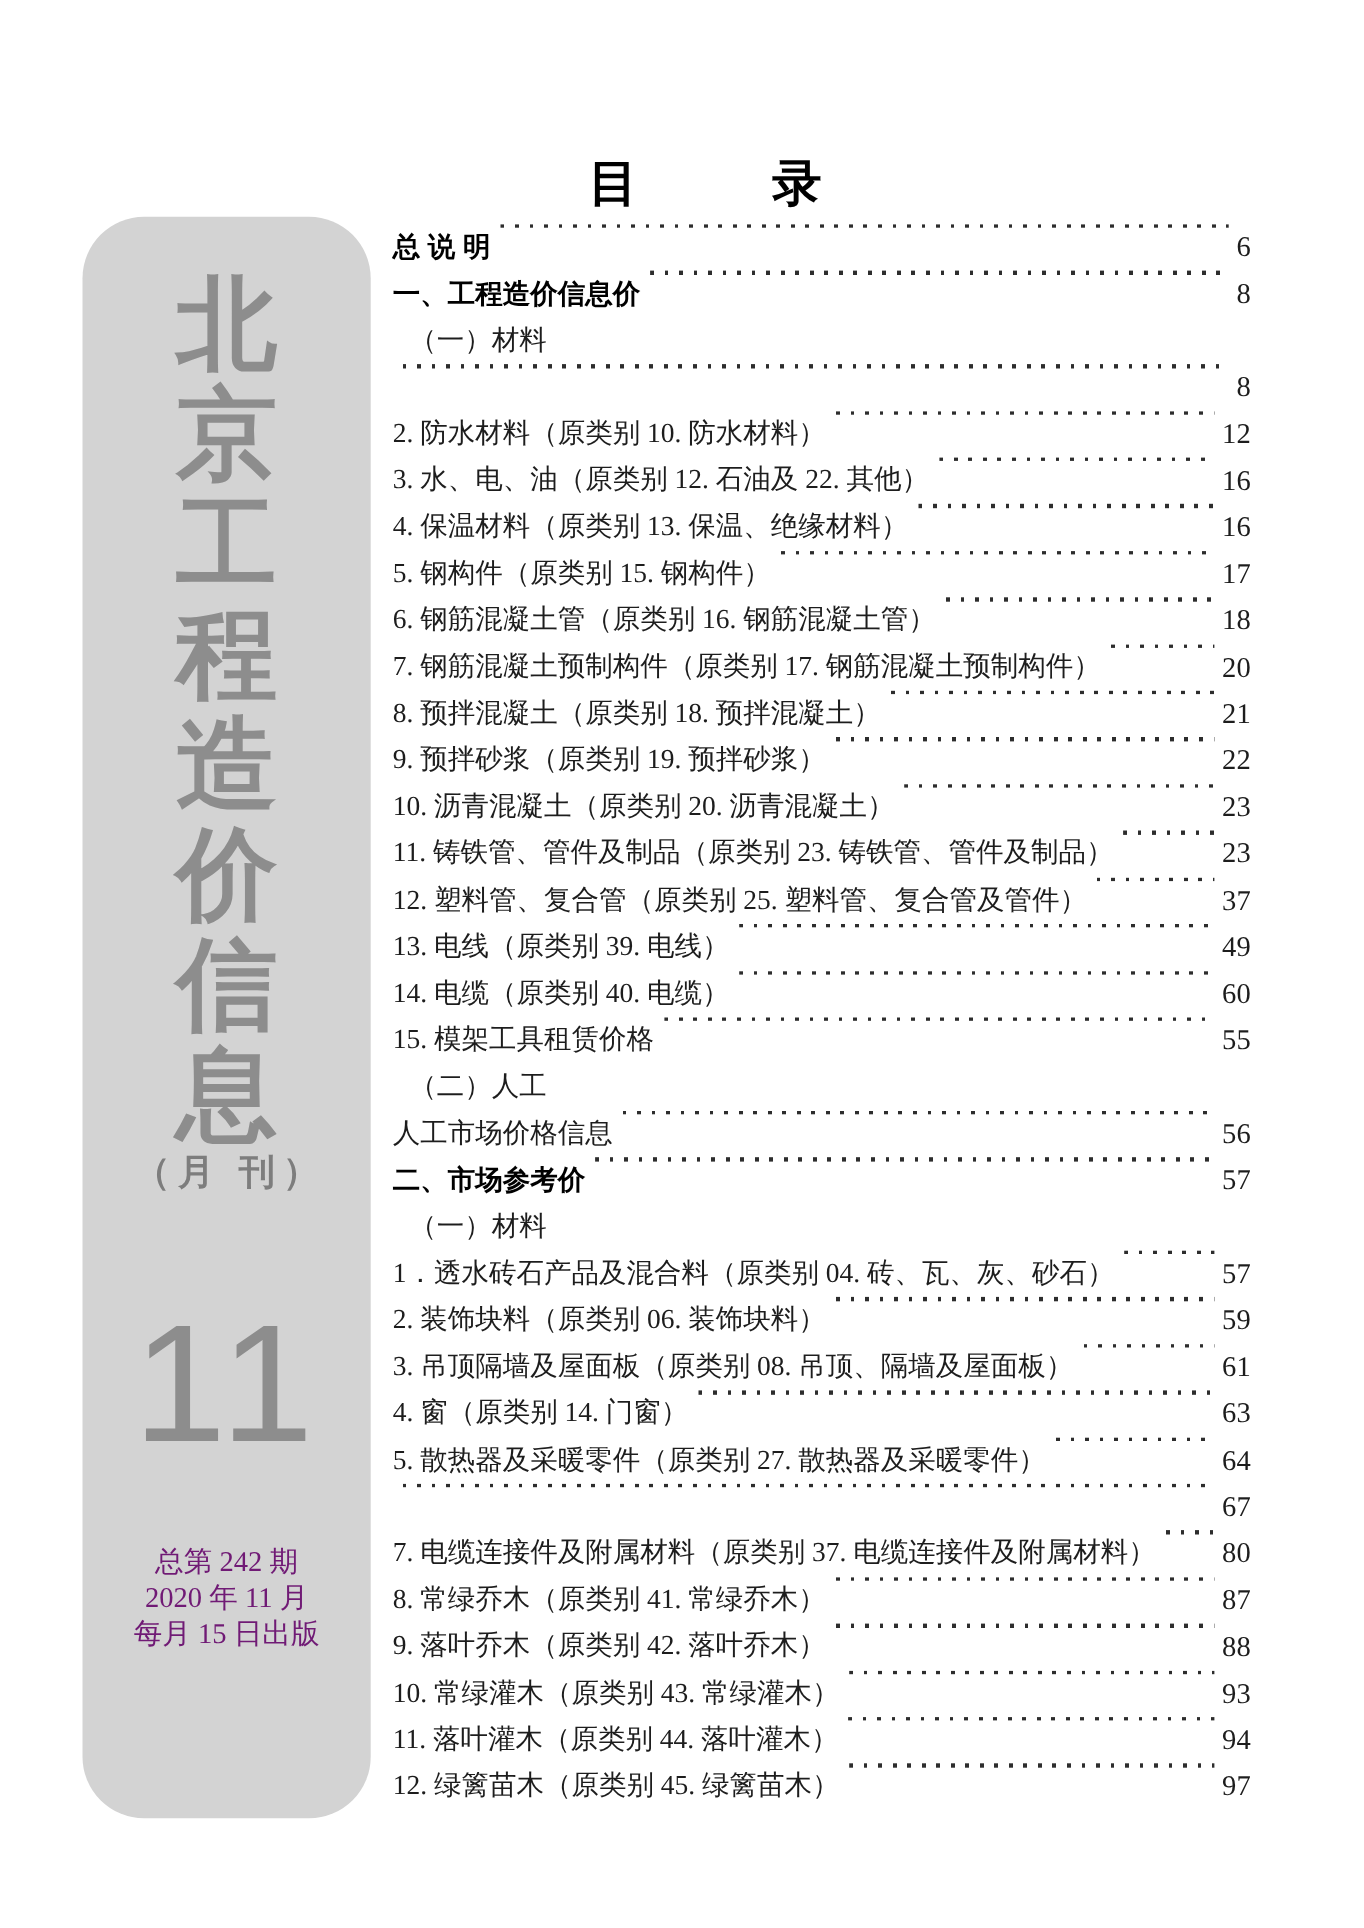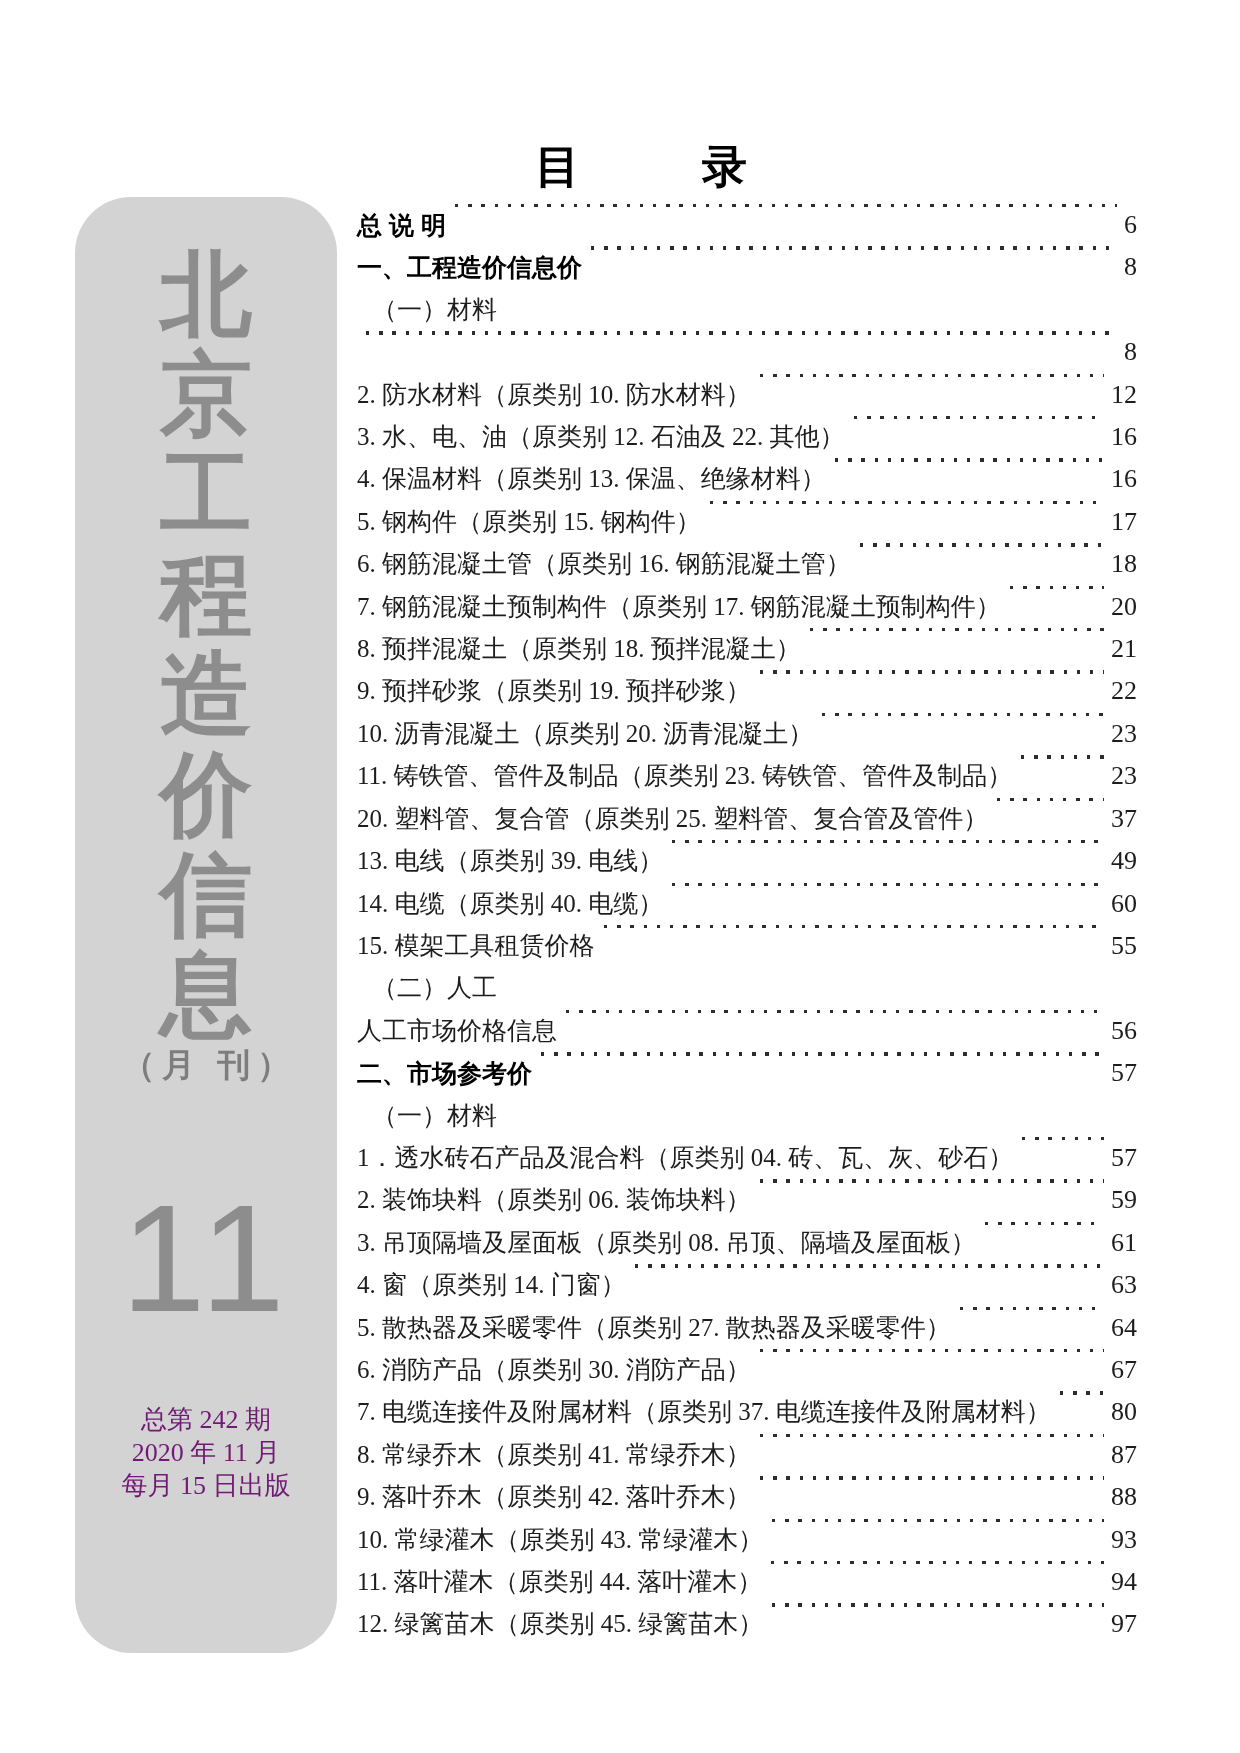--- a/index.html
+++ b/index.html
@@ -151,21 +151,21 @@
           <span class="toc-label">10. 沥青混凝土（原类别 20. 沥青混凝土）</span>
           <span class="dots"></span>
           <span class="page-num">23</span>
         </div>
         <div class="toc-row">
           <span class="toc-label">11. 铸铁管、管件及制品（原类别 23. 铸铁管、管件及制品）</span>
           <span class="dots"></span>
           <span class="page-num">23</span>
         </div>
         <div class="toc-row">
-          <span class="toc-label">20. 塑料管、复合管（原类别 25. 塑料管、复合管及管件）</span>
+          <span class="toc-label">12. 塑料管、复合管（原类别 25. 塑料管、复合管及管件）</span>
           <span class="dots"></span>
           <span class="page-num">37</span>
         </div>
         <div class="toc-row">
           <span class="toc-label">13. 电线（原类别 39. 电线）</span>
           <span class="dots"></span>
           <span class="page-num">49</span>
         </div>
         <div class="toc-row">
           <span class="toc-label">14. 电缆（原类别 40. 电缆）</span>
@@ -212,21 +212,20 @@
           <span class="toc-label">4. 窗（原类别 14. 门窗）</span>
           <span class="dots"></span>
           <span class="page-num">63</span>
         </div>
         <div class="toc-row">
           <span class="toc-label">5. 散热器及采暖零件（原类别 27. 散热器及采暖零件）</span>
           <span class="dots"></span>
           <span class="page-num">64</span>
         </div>
         <div class="toc-row">
-          <span class="toc-label">6. 消防产品（原类别 30. 消防产品）</span>
           <span class="dots"></span>
           <span class="page-num">67</span>
         </div>
         <div class="toc-row">
           <span class="toc-label">7. 电缆连接件及附属材料（原类别 37. 电缆连接件及附属材料）</span>
           <span class="dots"></span>
           <span class="page-num">80</span>
         </div>
         <div class="toc-row">
           <span class="toc-label">8. 常绿乔木（原类别 41. 常绿乔木）</span>

